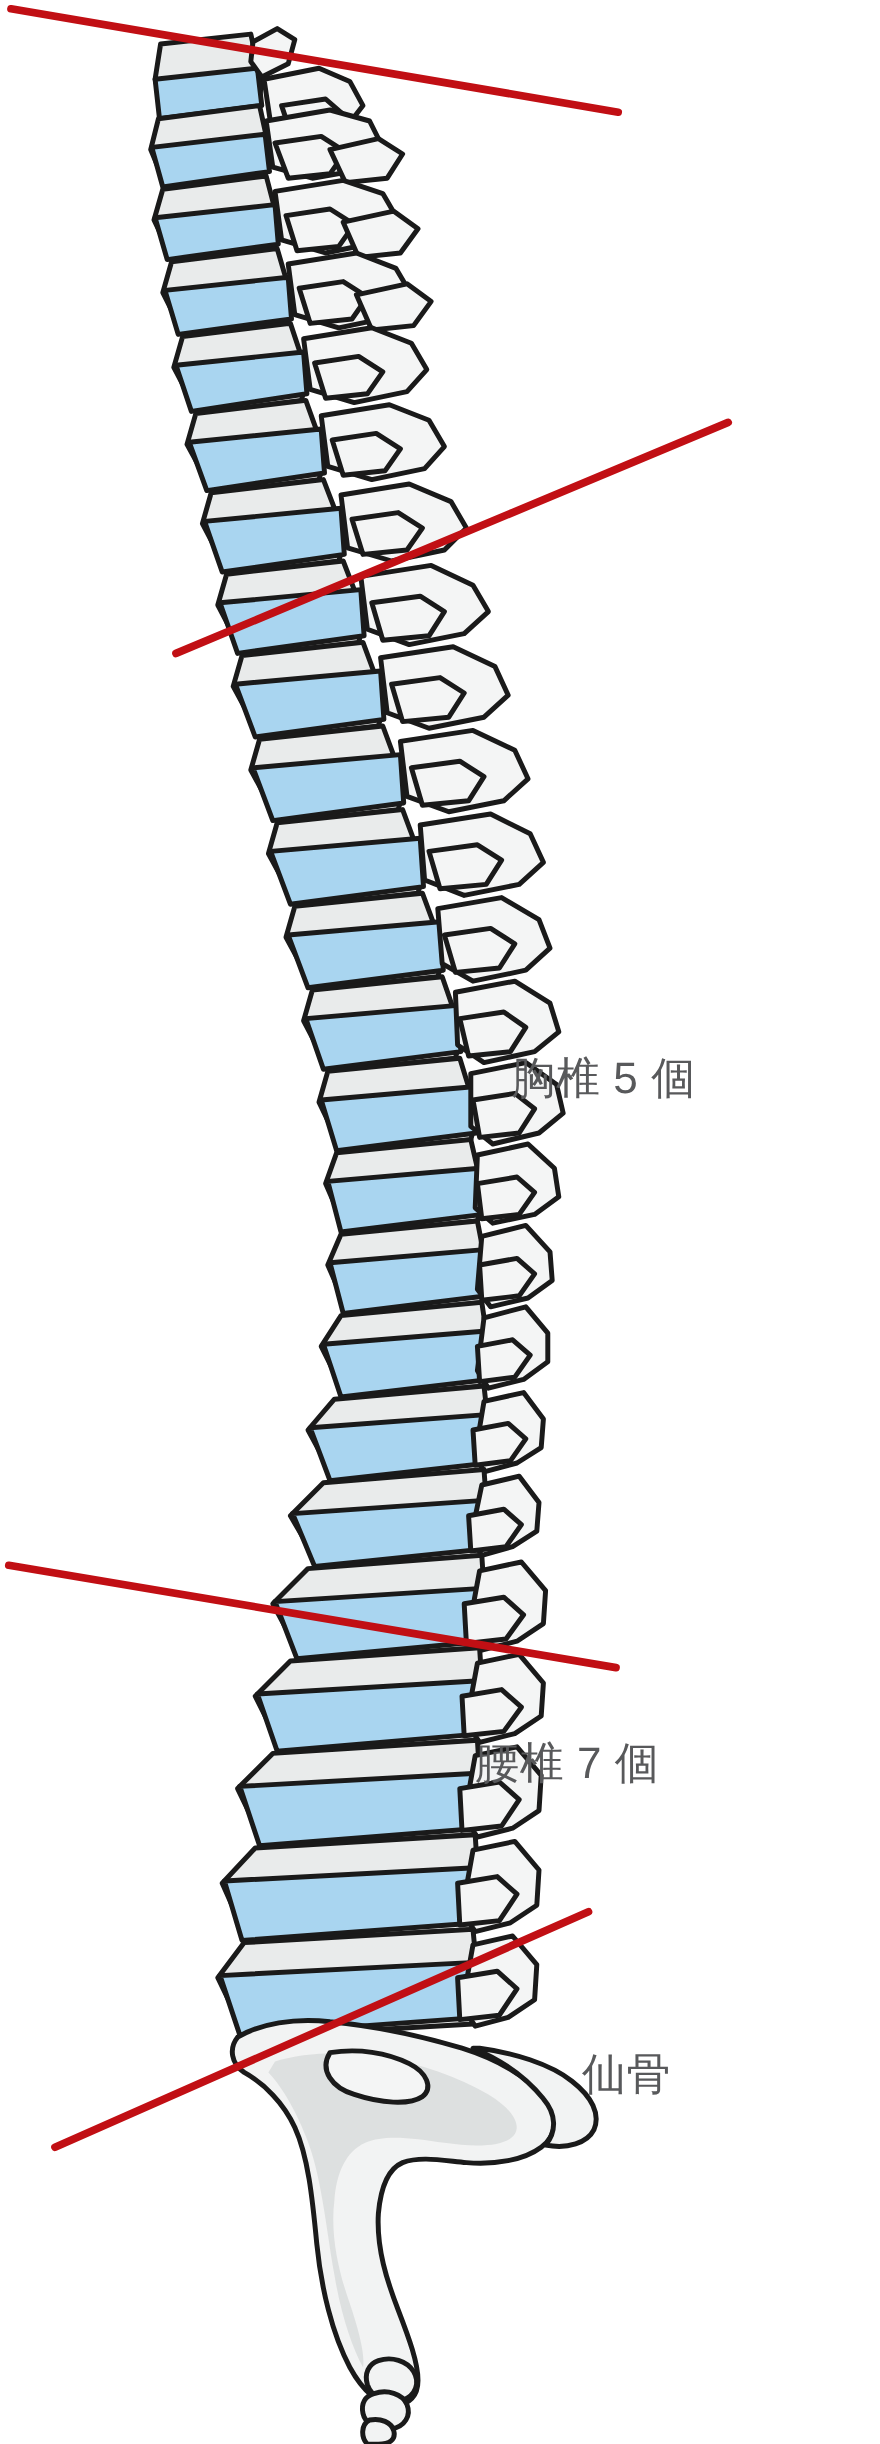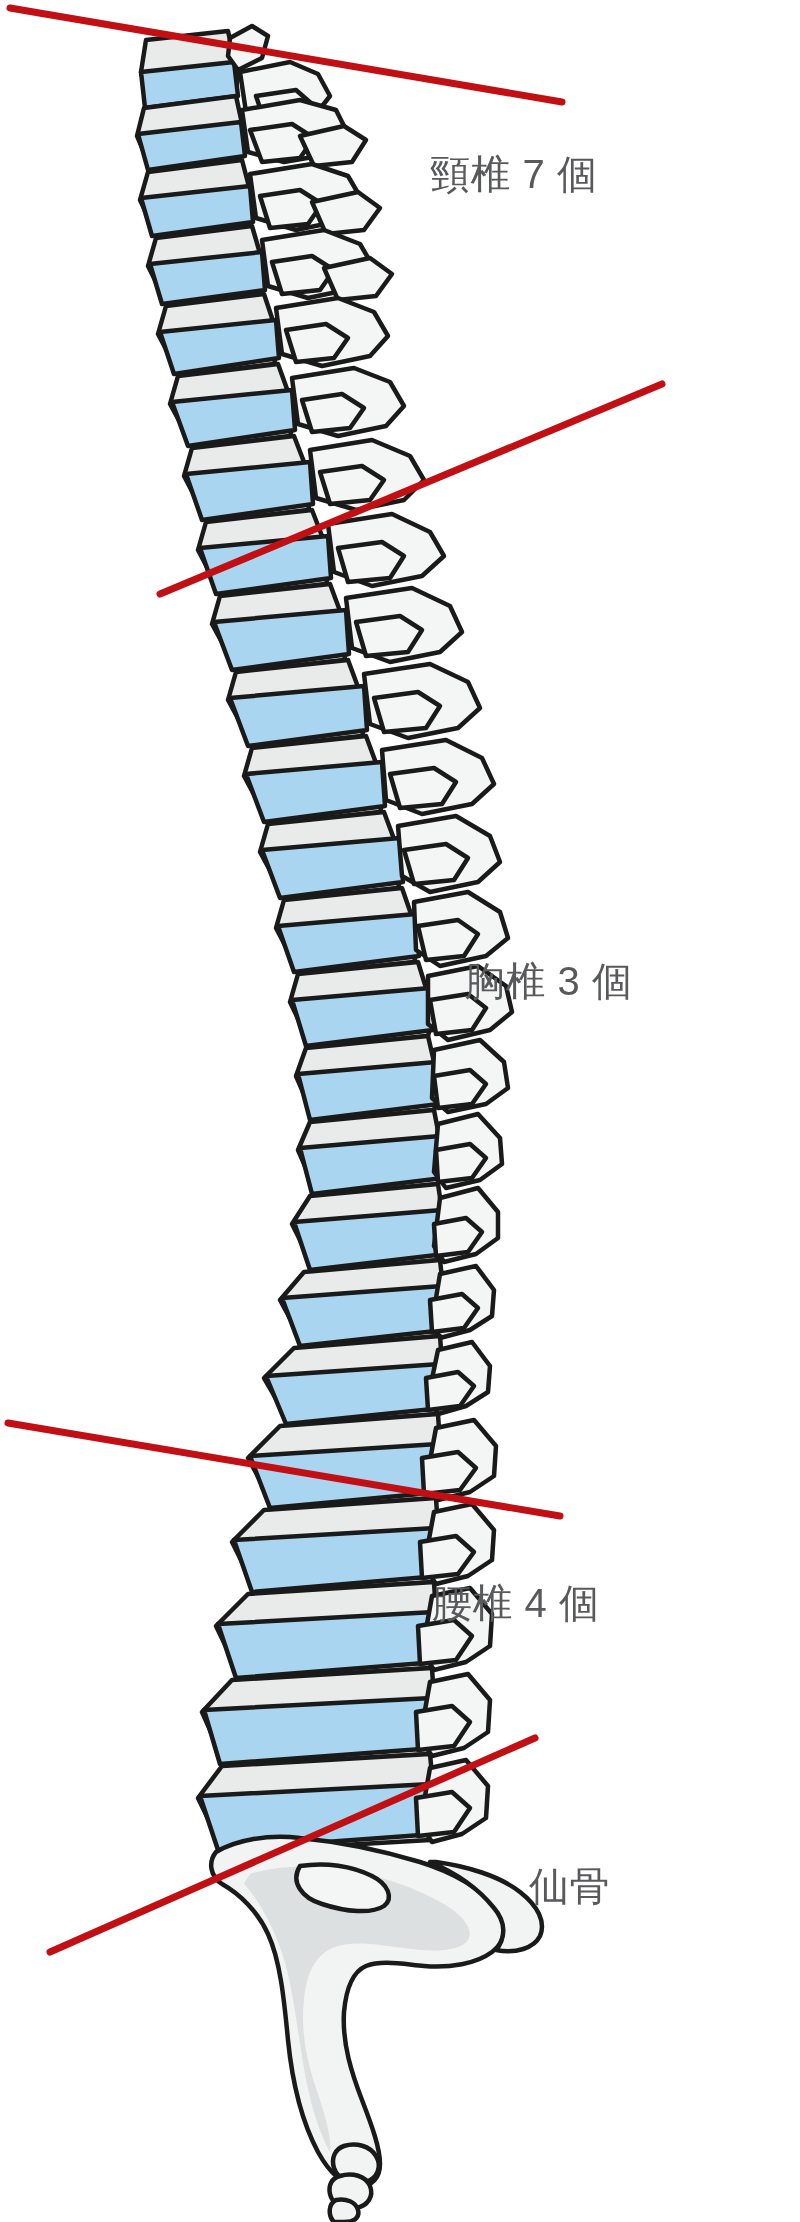--- a/index.html
+++ b/index.html
@@ -232,21 +232,20 @@
       <path class="bone2" d="M340,2176 C 352,2172 366,2176 370,2186 C 374,2196 368,2206 356,2208 C 344,2210 332,2204 330,2194 C 328,2185 332,2178 340,2176 Z"></path>
       <path class="bone2" d="M336,2200 C 346,2198 356,2202 358,2210 C 360,2218 354,2222 344,2222 L 334,2222 C 328,2216 328,2204 336,2200 Z"></path>
     </g>
 
     <line class="ptr" x1="10" y1="8" x2="562" y2="102" stroke="#c10f14"></line>
     <line class="ptr" x1="160" y1="594" x2="662" y2="384" stroke="#c10f14"></line>
     <line class="ptr" x1="8" y1="1423" x2="560" y2="1516" stroke="#c10f14"></line>
     <line class="ptr" x1="50" y1="1952" x2="535" y2="1738" stroke="#c10f14"></line>
   </svg>
 
-  <div class="label" id="label-cervical">頸椎 7 個</div>
-
-  <div class="label" id="label-thoracic">胸椎 3 個</div>
-
-  <div class="label" id="label-lumbar">腰椎 4 個</div>
+
+  <div class="label" id="label-thoracic">胸椎 5 個</div>
+
+  <div class="label" id="label-lumbar">腰椎 7 個</div>
 
   <div class="label" id="label-sacrum">仙骨</div>
 
 </div>
 
 </body></html>

